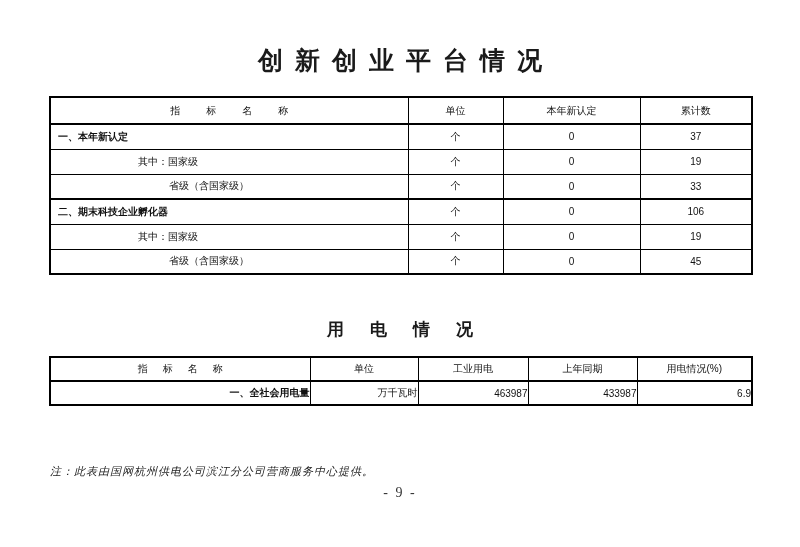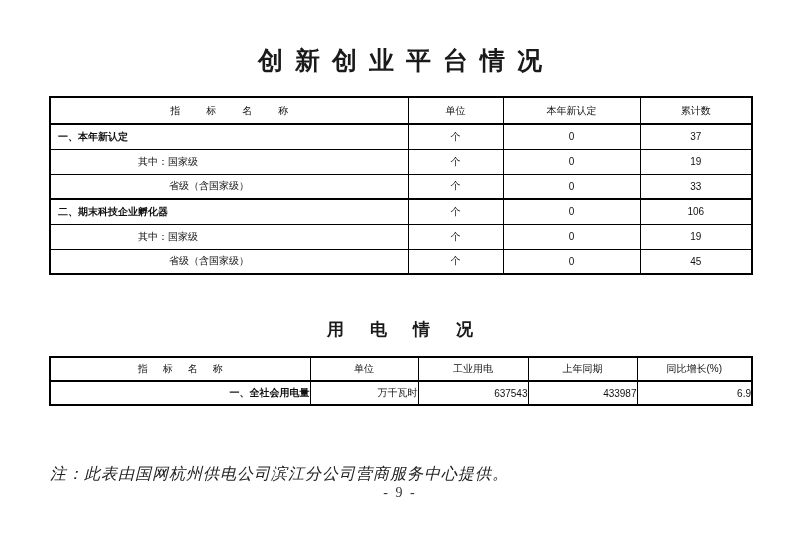--- a/index.html
+++ b/index.html
@@ -61,21 +61,21 @@
   .stat-table tr.row-group td.name-cell { font-weight: bold; padding-left: 7px; }
   .stat-table tr.row-sub1 td.name-cell { padding-left: 87px; }
   .stat-table tr.row-sub2 td.name-cell { padding-left: 118px; }
   .stat-table tr.group-sep td { border-top: 2px solid #000; }
   th.name-header-1 { letter-spacing: 26px; text-indent: 26px; }
   th.name-header-2 { letter-spacing: 15px; text-indent: 15px; }
   .footnote {
     position: absolute;
     left: 50px;
     top: 464px;
-    font-size: 16px;
+    font-size: 11px;
     font-style: italic;
     font-family: "Liberation Serif", "DejaVu Serif", serif;
     color: #222;
     letter-spacing: 1px;
     text-align: right;
   }
   .page-number {
     position: absolute;
     left: 0; right: 0;
     top: 485px;
@@ -155,28 +155,28 @@
       <col style="width:110px">
       <col style="width:109px">
       <col style="width:115px">
   </colgroup>
   <thead>
     <tr>
       <th class="name-header-2">指标名称</th>
       <th>单位</th>
       <th>工业用电</th>
       <th>上年同期</th>
-      <th>同比增长(%)</th>
+      <th>用电情况(%)</th>
     </tr>
   </thead>
   <tbody>
     <tr class="row-group">
       <td class="name-cell">一、全社会用电量</td>
       <td>万千瓦时</td>
-      <td>637543</td>
+      <td>463987</td>
       <td>433987</td>
       <td>6.9</td>
     </tr>
   </tbody>
 </table>
 
 <div class="footnote">注：此表由国网杭州供电公司滨江分公司营商服务中心提供。</div>
 <div class="page-number">- 9 -</div>
 
 </body></html>

